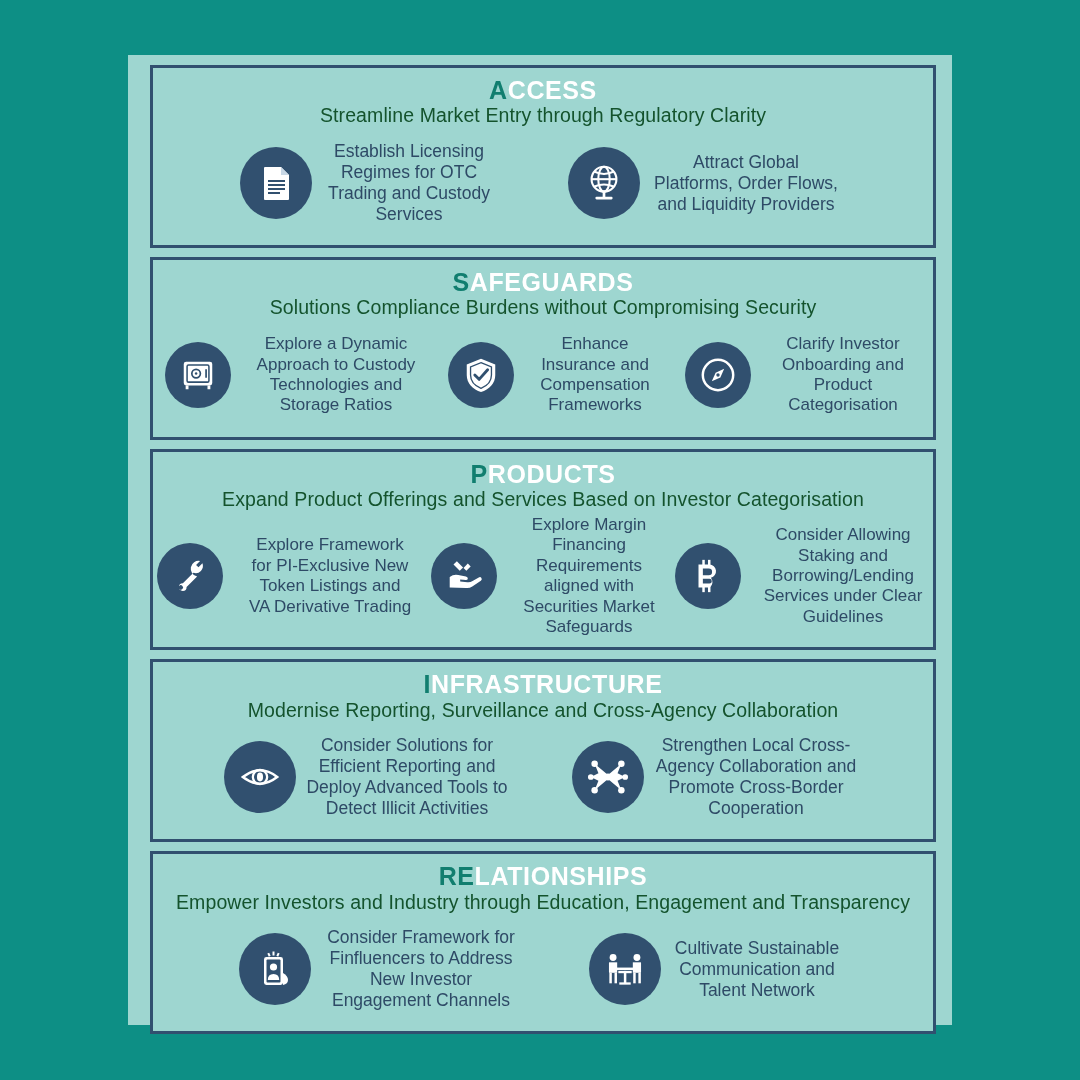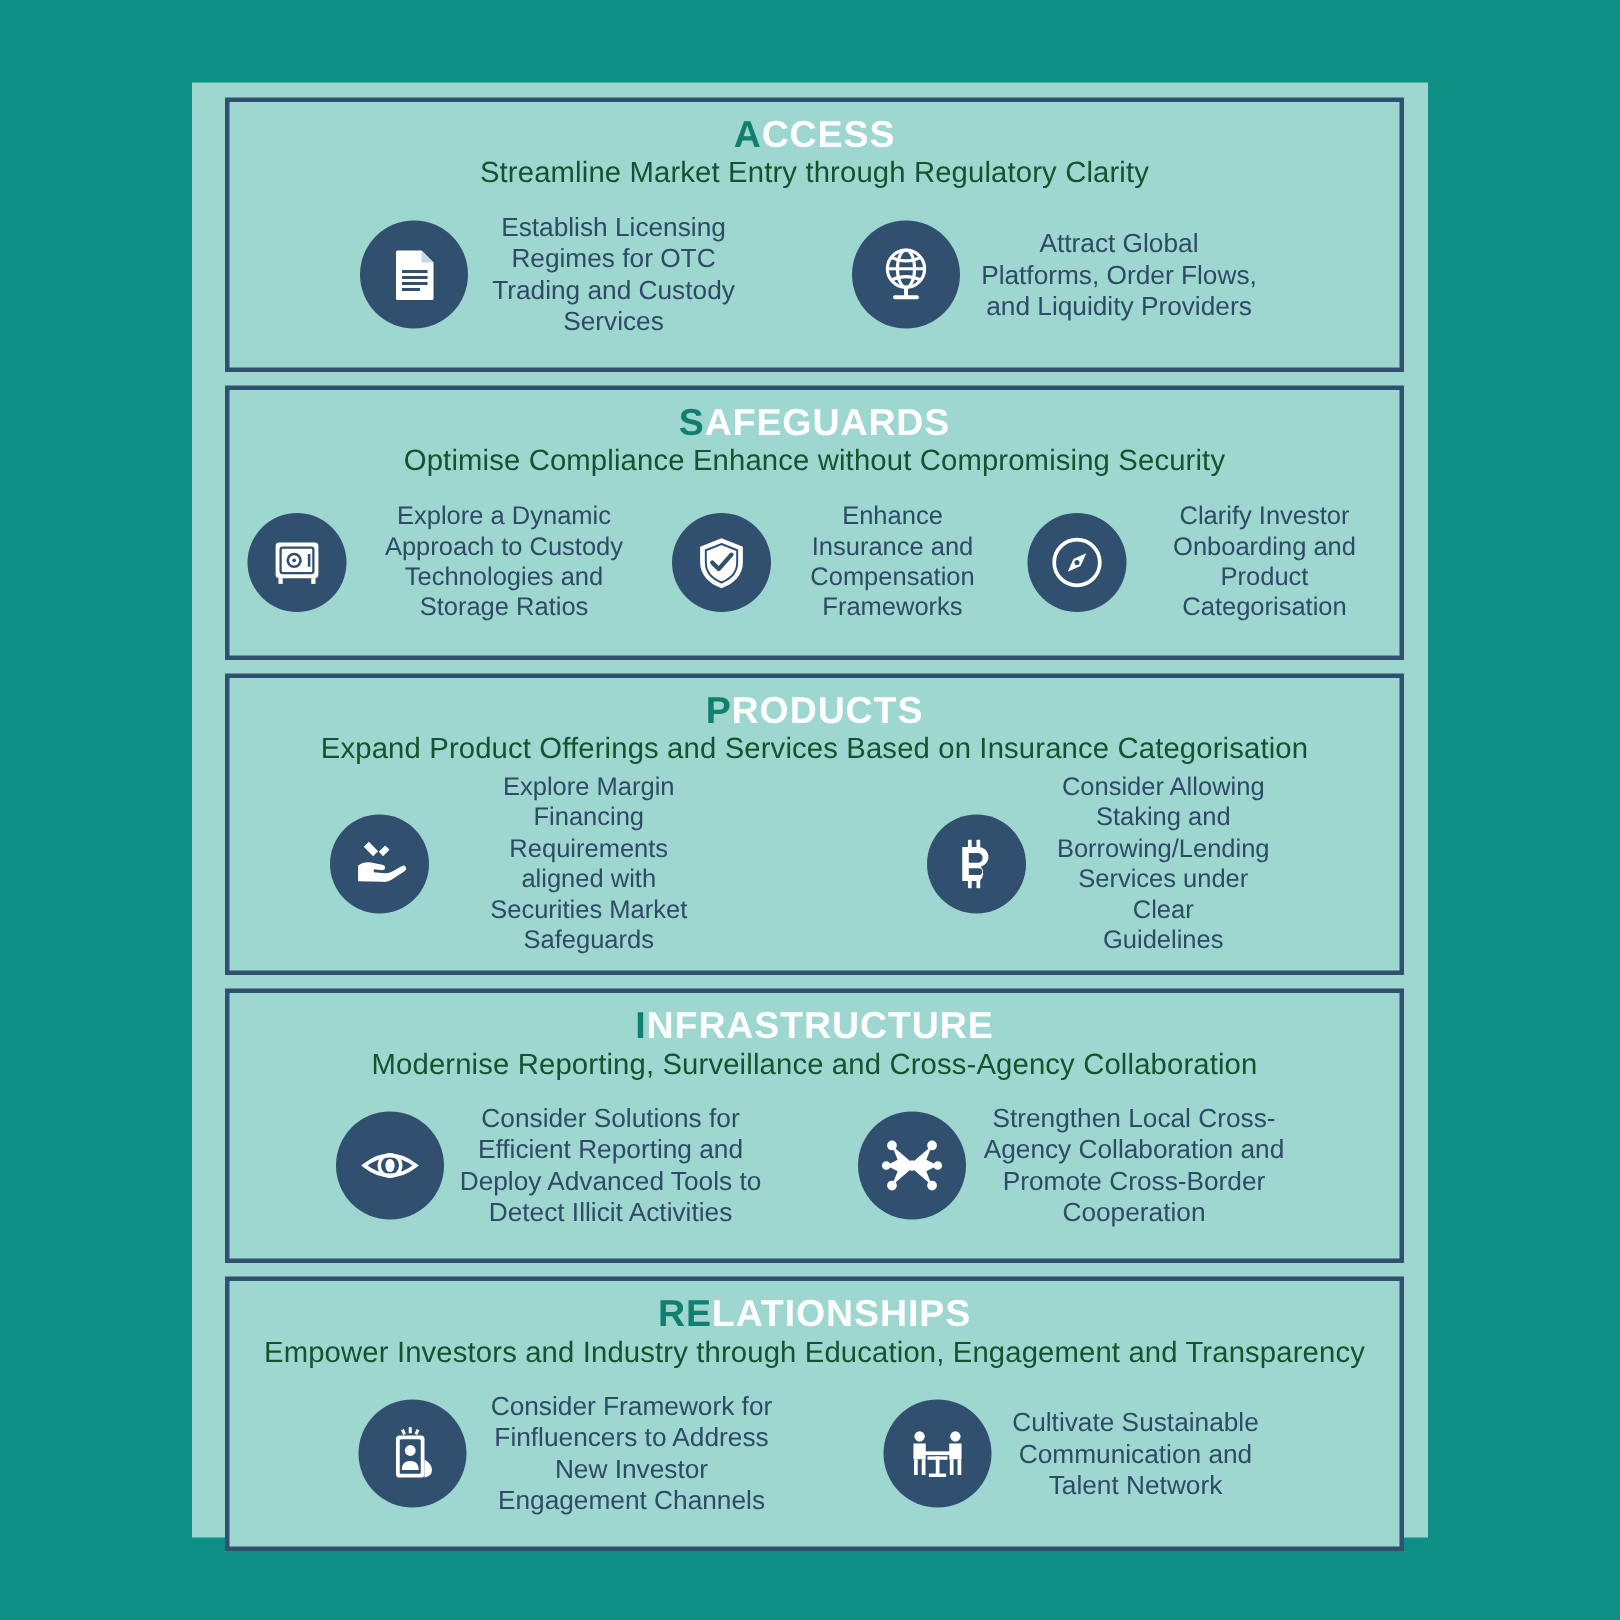--- a/index.html
+++ b/index.html
@@ -167,21 +167,21 @@
         </span>
         <span class="item-label">Attract Global
 Platforms, Order Flows,
 and Liquidity Providers</span>
       </div>
     </div>
   </section>
 
   <section class="panel panel-safeguards">
     <h2 class="panel-title"><span class="accent">S</span><span>AFEGUARDS</span></h2>
-    <p class="panel-subtitle">Optimise Compliance Enhance without Compromising Security</p>
+    <p class="panel-subtitle">Solutions Compliance Burdens without Compromising Security</p>
     <div class="items items-3">
       <div class="item">
         <span class="icon-badge">
           <svg width="38" height="38" viewBox="0 0 40 40">
             <rect x="5" y="6" width="30" height="25" rx="2.5" fill="#ffffff"></rect>
             <rect x="8.5" y="9.5" width="23" height="18" rx="1.5" fill="none" stroke="#31506f" stroke-width="1.6"></rect>
             <circle cx="18" cy="18.5" r="4.5" fill="none" stroke="#31506f" stroke-width="1.8"></circle>
             <circle cx="18" cy="18.5" r="1.3" fill="#31506f"></circle>
             <line x1="28.5" y1="14" x2="28.5" y2="23" stroke="#31506f" stroke-width="1.8"></line>
             <rect x="7" y="31" width="3" height="4" fill="#ffffff"></rect>
@@ -217,22 +217,37 @@
         <span class="item-label">Clarify Investor
 Onboarding and
 Product
 Categorisation</span>
       </div>
     </div>
   </section>
 
   <section class="panel panel-products">
     <h2 class="panel-title"><span class="accent">P</span><span>RODUCTS</span></h2>
-    <p class="panel-subtitle">Expand Product Offerings and Services Based on Insurance Categorisation</p>
+    <p class="panel-subtitle">Expand Product Offerings and Services Based on Investor Categorisation</p>
     <div class="items items-3">
+      <div class="item">
+        <span class="icon-badge">
+          <svg width="38" height="38" viewBox="0 0 40 40">
+            <g fill="#ffffff">
+              <path d="M30.6 4.2 L26.4 8.4 L28.9 10.9 L33.1 6.7 A7.6 7.6 0 0 1 23.6 16.6 L12.5 27.7 A4 4 0 1 0 16.4 31.6 L27.5 20.5 A7.6 7.6 0 0 1 30.6 4.2 z"></path>
+              <path d="M8.6 30.4 a2.4 2.4 0 1 0 3.4 3.4 a2.4 2.4 0 0 0 -3.4 -3.4 z" fill="#31506f"></path>
+            </g>
+            <path d="M9.4 5.1 L13.6 9.3 L11.1 11.8 L6.9 7.6 A7.6 7.6 0 0 0 16.4 17.5" fill="none"></path>
+          </svg>
+        </span>
+        <span class="item-label">Explore Framework
+for PI-Exclusive New
+Token Listings and
+VA Derivative Trading</span>
+      </div>
       <div class="item">
         <span class="icon-badge">
           <svg width="40" height="40" viewBox="0 0 42 42">
             <g fill="#ffffff">
               <path d="M13.5 5.5 L20 12 L16.5 15.5 L10 9 z"></path>
               <path d="M20.5 12.5 L25 8 l3 3 l-4.5 4.5 z"></path>
               <path d="M6 22 q4 -3 9 -2 l8 1.5 q2 0.4 2 2 t-2 1.8 l-6 -0.6 l0 2 l7.5 0.8 q3 0.3 5.5 -1.2 l6.5 -3.8 q1.8 -1 2.8 0.6 t-0.6 2.8 l-9 6 q-3 2 -6.5 1.6 L6 33 z"></path>
             </g>
           </svg>
         </span>

